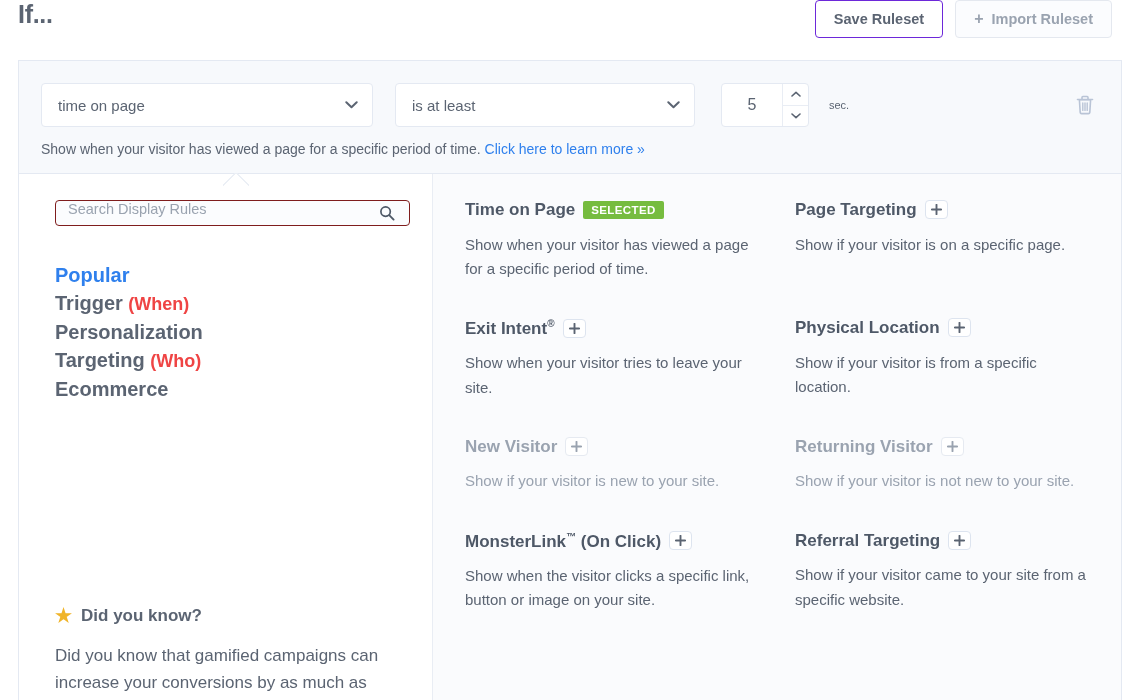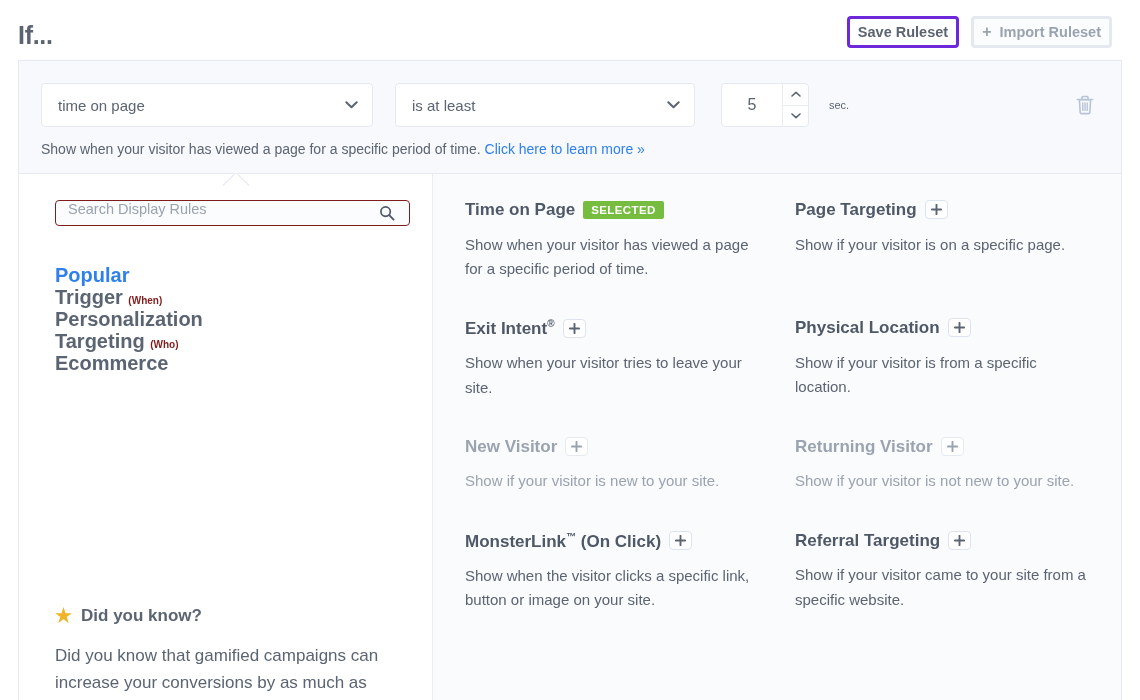--- a/index.html
+++ b/index.html
@@ -8,41 +8,41 @@
     background: #ffffff;
     font-family: "Liberation Sans", sans-serif;
     overflow: hidden;
   }
   body { position: relative; }
 
   
   .header {
     height: 48px;
     display: flex;
-    align-items: flex-end;
+    align-items: flex-start;
     padding: 0 28px 0 18px;
   }
   .page-title {
     font-size: 25px;
     font-weight: bold;
     color: #5b6472;
     letter-spacing: -0.3px;
     line-height: 1;
     padding-top: 2px;
   }
   .header-actions { margin-left: auto; display: flex; gap: 12px; }
   .btn {
-    height: 32px;
-    border: 3px solid #6d28d9;
+    height: 38px;
+    border: 1px solid #6d28d9;
     border-radius: 4px;
     background: #ffffff;
     display: flex;
     align-items: center;
     justify-content: center;
-    padding: 0 8px;
+    padding: 0 18px;
     font-size: 14.5px;
     font-weight: bold;
     color: #5b6472;
     cursor: pointer;
     white-space: nowrap;
   }
   .btn-secondary {
     background: #fbfcfe;
     color: #9aa3b0;
     font-weight: bold;
@@ -192,34 +192,34 @@
     font-size: 14.5px; color: #5b6472;
     width: 100%;
     font-family: "Liberation Sans", sans-serif;
   }
   .search-wrap input::placeholder { color: #9aa3b0; }
   .search-ic {
     position: absolute; right: 14px; top: 50%; transform: translateY(-50%);
     width: 16px; height: 16px; cursor: pointer;
   }
 
-  .nav-list { display: flex; flex-direction: column; gap: 0; }
+  .nav-list { display: flex; flex-direction: column; gap: 6px; }
   .nav-item {
     font-size: 20px;
     font-weight: bold;
     color: #5b6472;
     cursor: pointer;
     line-height: 1.1;
     white-space: nowrap;
   }
   .nav-item.active { color: #2f80ed; }
   .nav-item .qual {
-    font-size: 10px;
-    font-weight: bold;
-    color: #7f1d1d;
+    font-size: 18px;
+    font-weight: bold;
+    color: #ef4444;
   }
 
   .didyouknow { margin-top: auto; padding-bottom: 4px; }
   .dyk-title {
     font-size: 17px; font-weight: bold; color: #5b6472;
     display: flex; align-items: center; gap: 9px;
     margin-bottom: 16px;
   }
   .star-ic { color: #f0b429; font-size: 19px; line-height: 1; }
   .dyk-text {

